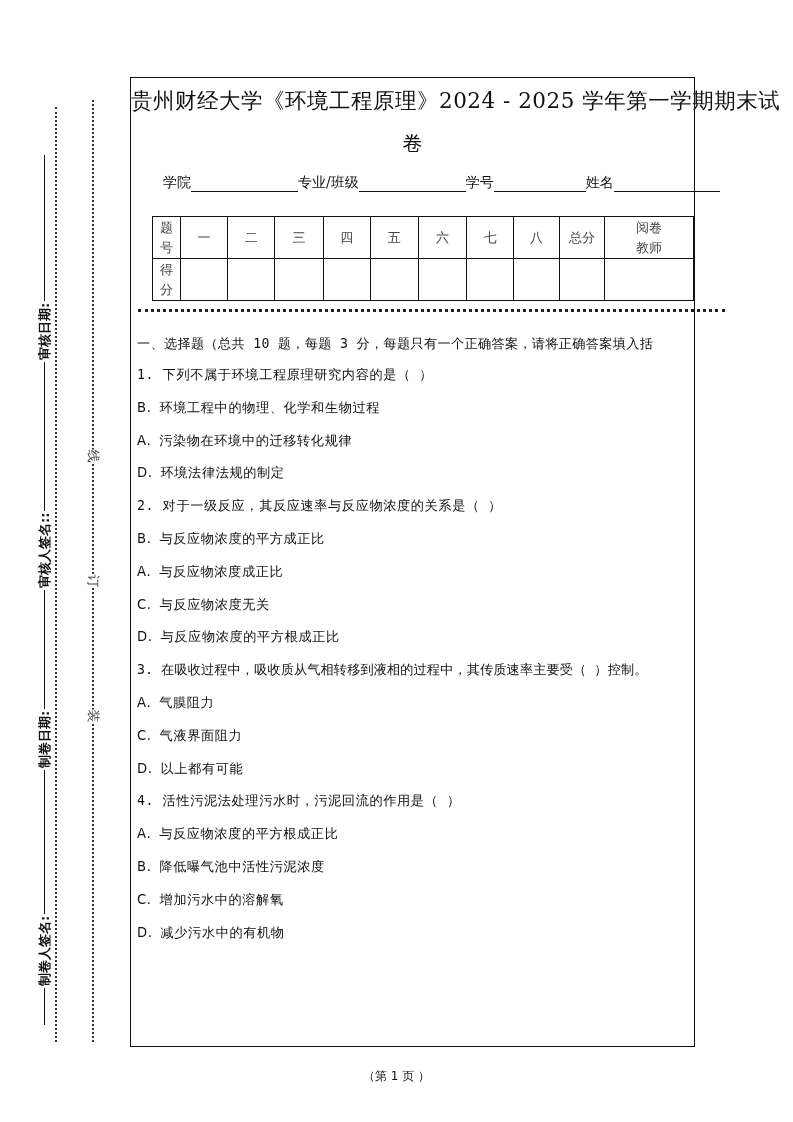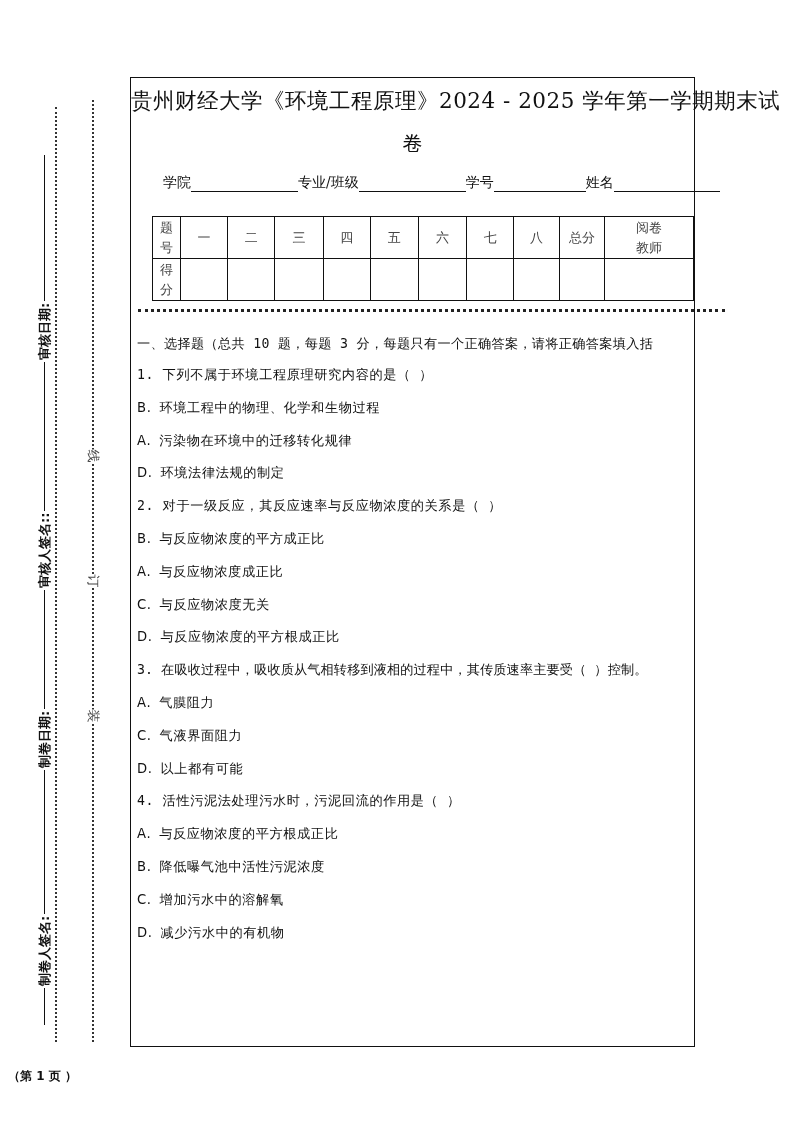--- a/index.html
+++ b/index.html
@@ -31,22 +31,22 @@
   table.score td { border:1.2px solid #111; text-align:center; vertical-align:middle;
                    padding:0; height:41px; line-height:20px; }
   .sep-dots { position:absolute; left:7px; width:587px; top:231px; border-top:3px dotted #222; }
 
   .content { position:absolute; left:6px; top:255px; right:6px;
              font-family:"DejaVu Sans Mono", monospace; font-size:13.2px; }
   .section-head { line-height:22px; margin:0 0 9px 0; letter-spacing:0.3px; }
   .line { height:32.8px; line-height:22px; white-space:nowrap; letter-spacing:0.6px; }
   .line .opt-letter { font-family:"DejaVu Sans", sans-serif; margin-right:8px; }
 
-  .footer { position:absolute; top:1068px; left:0; right:0; 
-            font-size:12px; font-weight:bold; font-family:"DejaVu Sans", sans-serif;margin-left:8px; }
+  .footer { position:absolute; top:1068px; left:0; right:0; text-align:center;
+            font-size:12px; font-weight:normal; font-family:"DejaVu Sans", sans-serif; }
 </style>
 </head>
 <body>
 
 <div>
   <div class="solid-line" style="top:155px;height:970px;height:870px;"></div>
   <div class="dot-line" style="left:55px;top:107px;height:935px;"></div>
   <div class="dot-line" style="left:92px;top:100px;height:942px;"></div>
 
   <div class="side-label" style="top:362px;">审核日期:</div>

